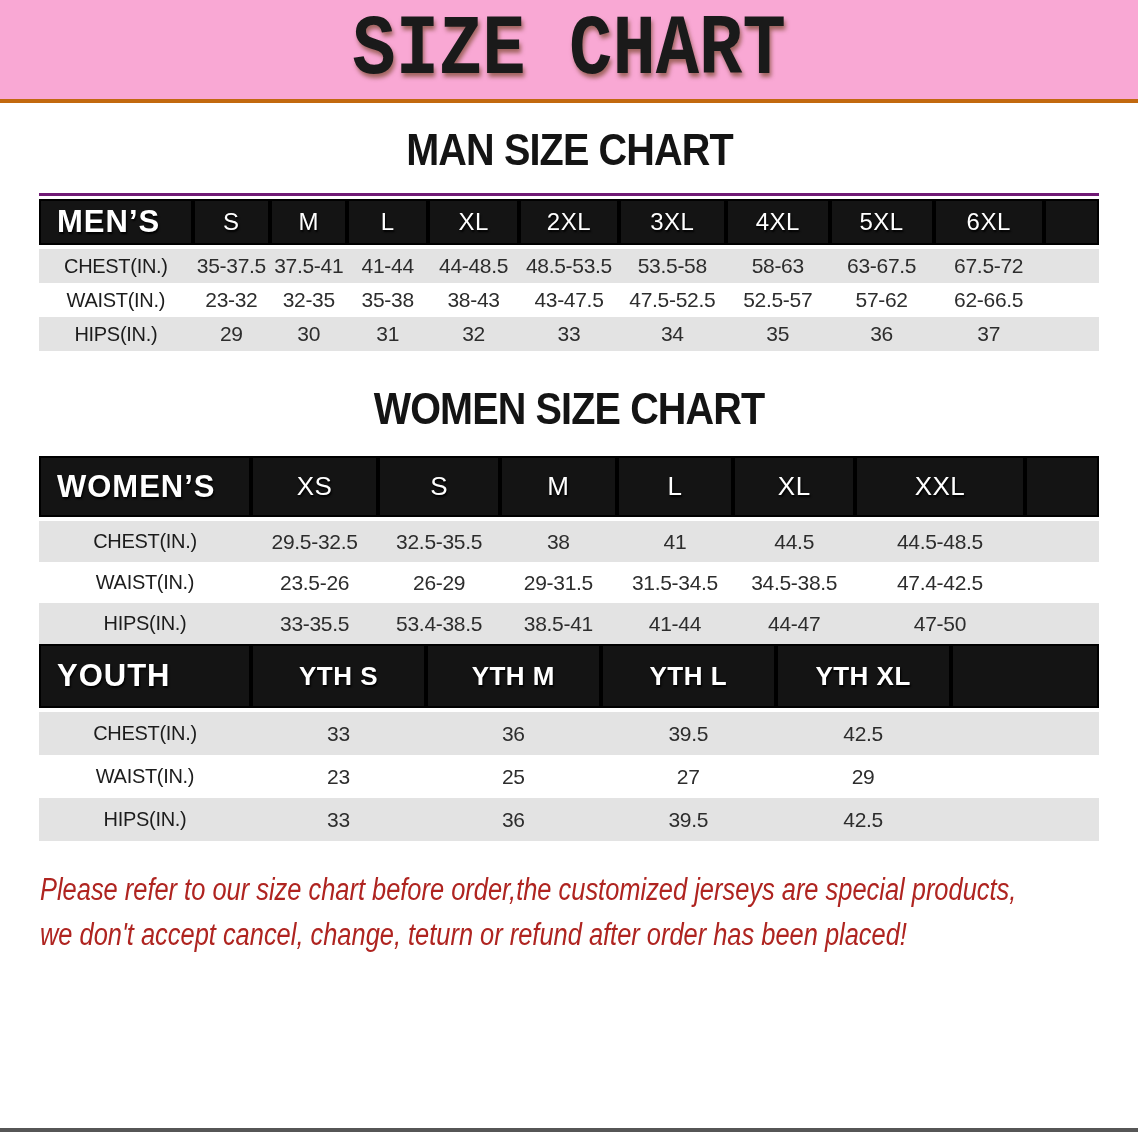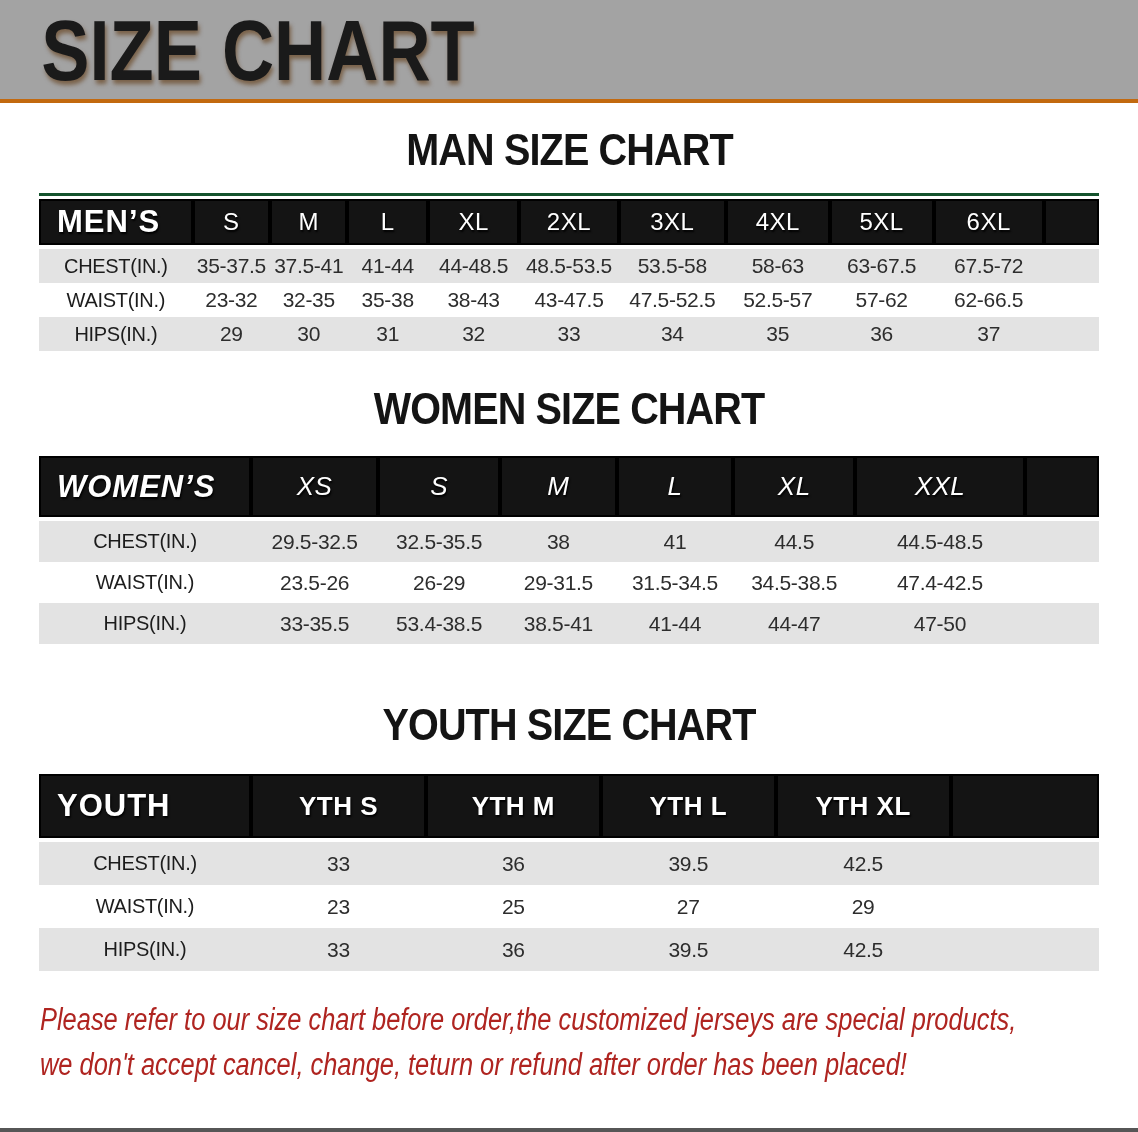--- a/index.html
+++ b/index.html
@@ -7,23 +7,23 @@
     position:relative;
     width:1138px;height:1132px;
     margin:0 auto;
     background:#ffffff;
     font-family:"Liberation Sans","DejaVu Sans",sans-serif;
     overflow:hidden;
   }
   
   .banner{
     height:99px;
-    background:#a3a3a3;
+    background:#f9a8d4;
     border-bottom:4px solid #C2690F;
-    display:flex;align-items:center;justify-content:flex-start;
+    display:flex;align-items:center;justify-content:center;font-family:Liberation Mono, monospace;
   }
   .banner-title{
     display:inline-block;
     font-size:86px;
     font-weight:700;
     letter-spacing:0px;
     color:#1a1a1a;
     transform:scaleX(0.84);
     text-shadow:2px 4px 5px rgba(90,45,0,0.55);
     white-space:nowrap;
@@ -37,21 +37,21 @@
     font-weight:700;
     color:#141414;
     line-height:1.0;
   }
   .condensed{display:inline-block;transform:scaleX(0.88);letter-spacing:-1px;white-space:nowrap;}
   .sec-men  .section-title{margin:24px 0 21px;}
   .sec-women .section-title{margin:35px 0 25px;text-decoration:underline;}
   .sec-youth .section-title{margin:58px 0 27px;}
   
   .table-wrap{margin:0 39px;}
-  .sec-men .table-wrap{border-top:3px solid #14532d;padding-top:3px;}
+  .sec-men .table-wrap{border-top:3px solid #701a75;padding-top:3px;}
   table.size-table{
     width:1060px;
     border-collapse:separate;border-spacing:0;
     table-layout:fixed;
   }
   thead th{
     background:#141414;
     color:#ffffff;
     border-bottom:4px solid #ffffff;
     vertical-align:middle;
@@ -71,21 +71,21 @@
     text-align:center;
     font-weight:400;
     font-size:24px;
     letter-spacing:0.5px;
     text-shadow:1px 2px 2px #000;
     white-space:nowrap;
   }
   .sec-women th.size-col{font-size:26px;}
   .sec-youth th.size-col{font-size:26px;font-weight:bold;}
   .sec-men  thead th{height:46px;}
-  .sec-women thead th{height:61px;font-style:italic;}
+  .sec-women thead th{height:61px;}
   .sec-youth thead th{height:64px;}
   tbody td{
     text-align:center;
     font-size:21px;
     color:#2d2d2d;
     letter-spacing:-0.3px;
     padding:0;
     vertical-align:middle;
     white-space:nowrap;
   }
@@ -253,21 +253,20 @@
                 <td>44-47</td>
                 <td>47-50</td>
                 <td></td>
               </tr>
             </tbody>
         </table>
       </div>
     </section>
 
     <section class="chart-section sec-youth">
-      <h2 class="section-title"><span class="condensed section-title-text">YOUTH SIZE CHART</span></h2>
       <div class="table-wrap">
         <table class="size-table">
           <colgroup>
               <col style="width: 20%;">
               <col style="width: 16.5%;">
               <col style="width: 16.5%;">
               <col style="width: 16.5%;">
               <col style="width: 16.5%;">
               <col style="width: 14%;">
             </colgroup>

